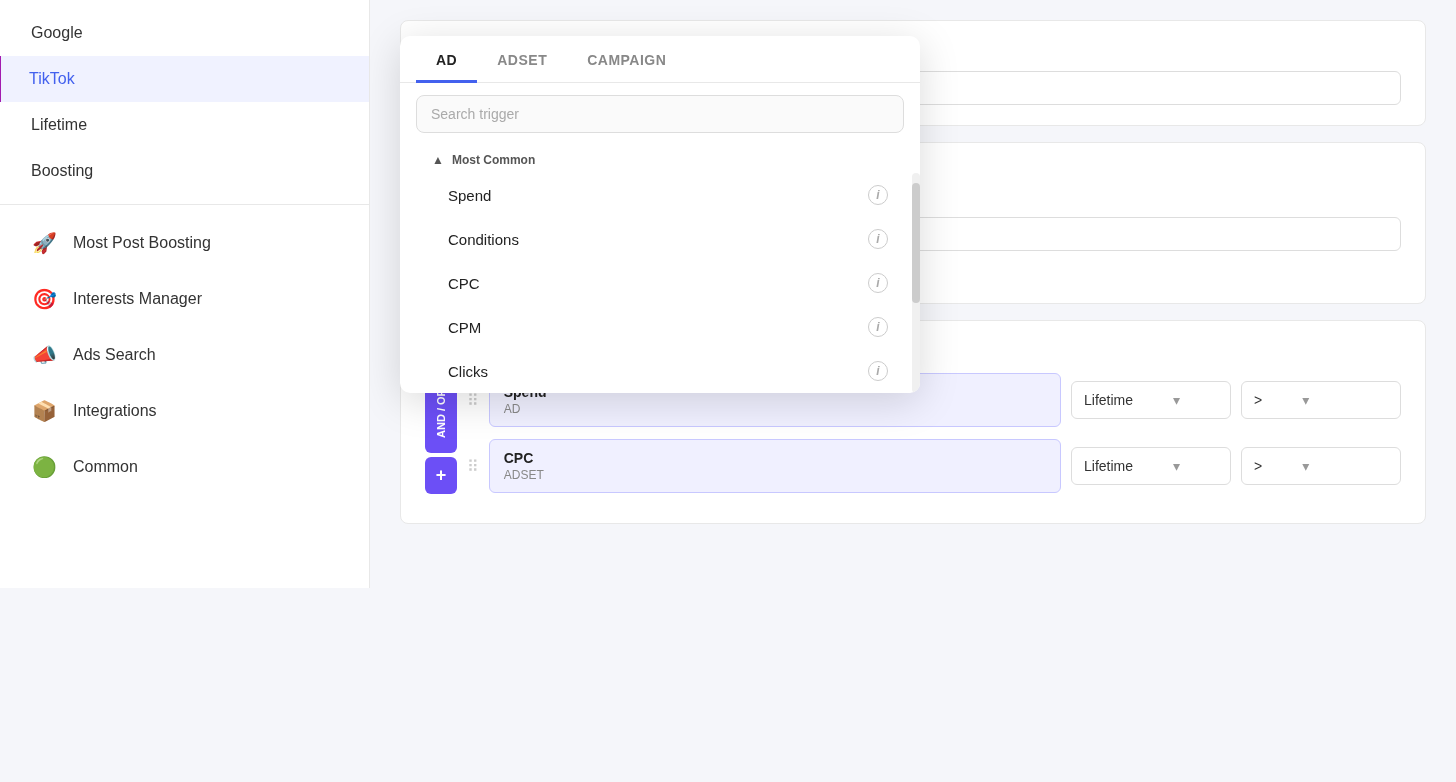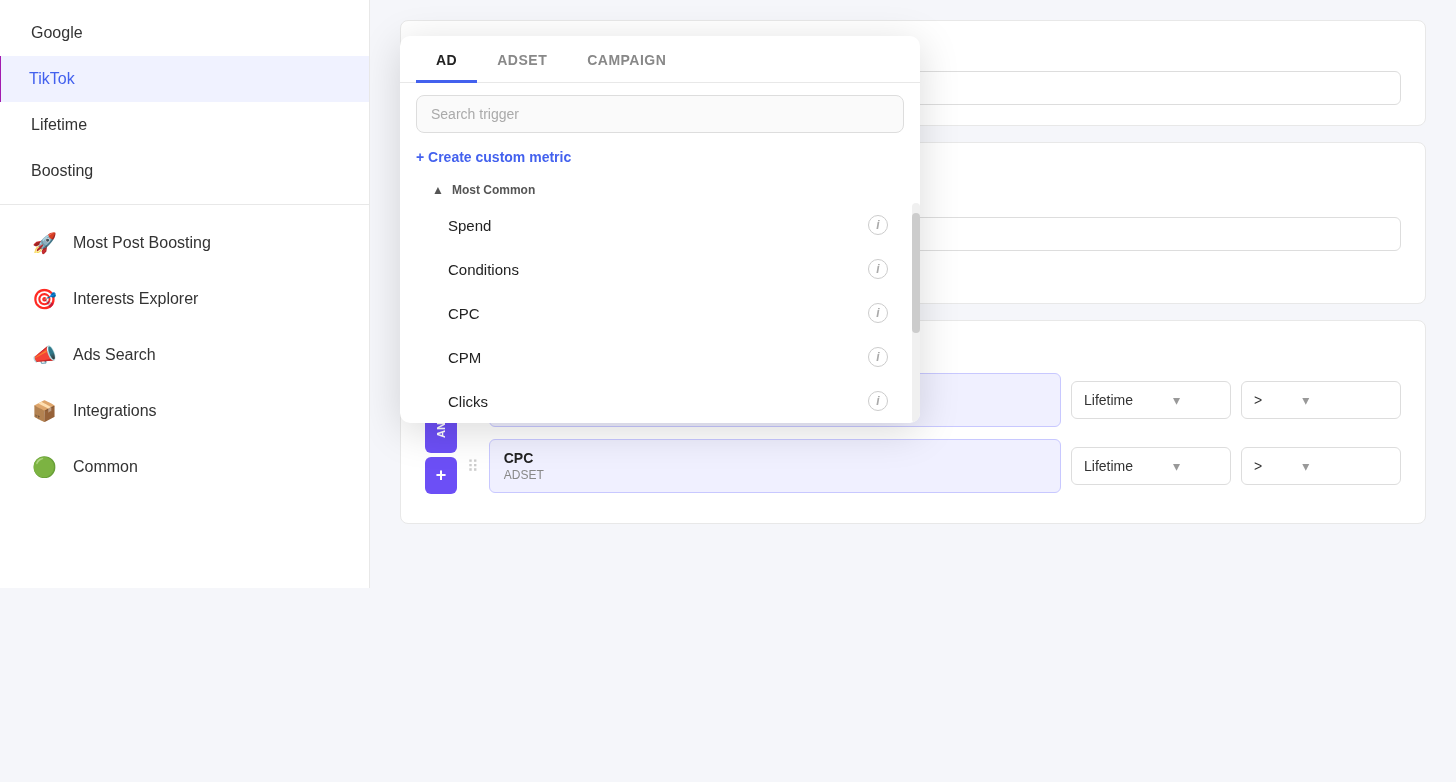--- a/index.html
+++ b/index.html
@@ -307,21 +307,21 @@
 
   <div class="sidebar-divider"></div>
 
   <div class="sidebar-nav-item">
     <span class="icon">🚀</span>
     <span class="label">Most Post Boosting</span>
   </div>
 
   <div class="sidebar-nav-item">
     <span class="icon">🎯</span>
-    <span class="label">Interests Explorer</span>
+    <span class="label">Interests Manager</span>
   </div>
 
   <div class="sidebar-nav-item">
     <span class="icon">📣</span>
     <span class="label">Ads Search</span>
   </div>
 
   <div class="sidebar-nav-item">
     <span class="icon">📦</span>
     <span class="label">Integrations</span>
@@ -403,21 +403,20 @@
       <div class="dropdown-tabs">
         <div class="dropdown-tab active">AD</div>
         <div class="dropdown-tab">ADSET</div>
         <div class="dropdown-tab">CAMPAIGN</div>
       </div>
 
       <div class="dropdown-search">
         <input type="text" placeholder="Search trigger" style="">
       </div>
 
-      <div class="dropdown-create">+ Create custom metric</div>
 
       <div class="dropdown-section-label">
         <span class="collapse-icon">▲</span>
         <span>Most Common</span>
       </div>
 
       <div class="dropdown-items">
         <div class="dropdown-scrollbar">
           <div class="dropdown-scrollbar-thumb"></div>
         </div>

